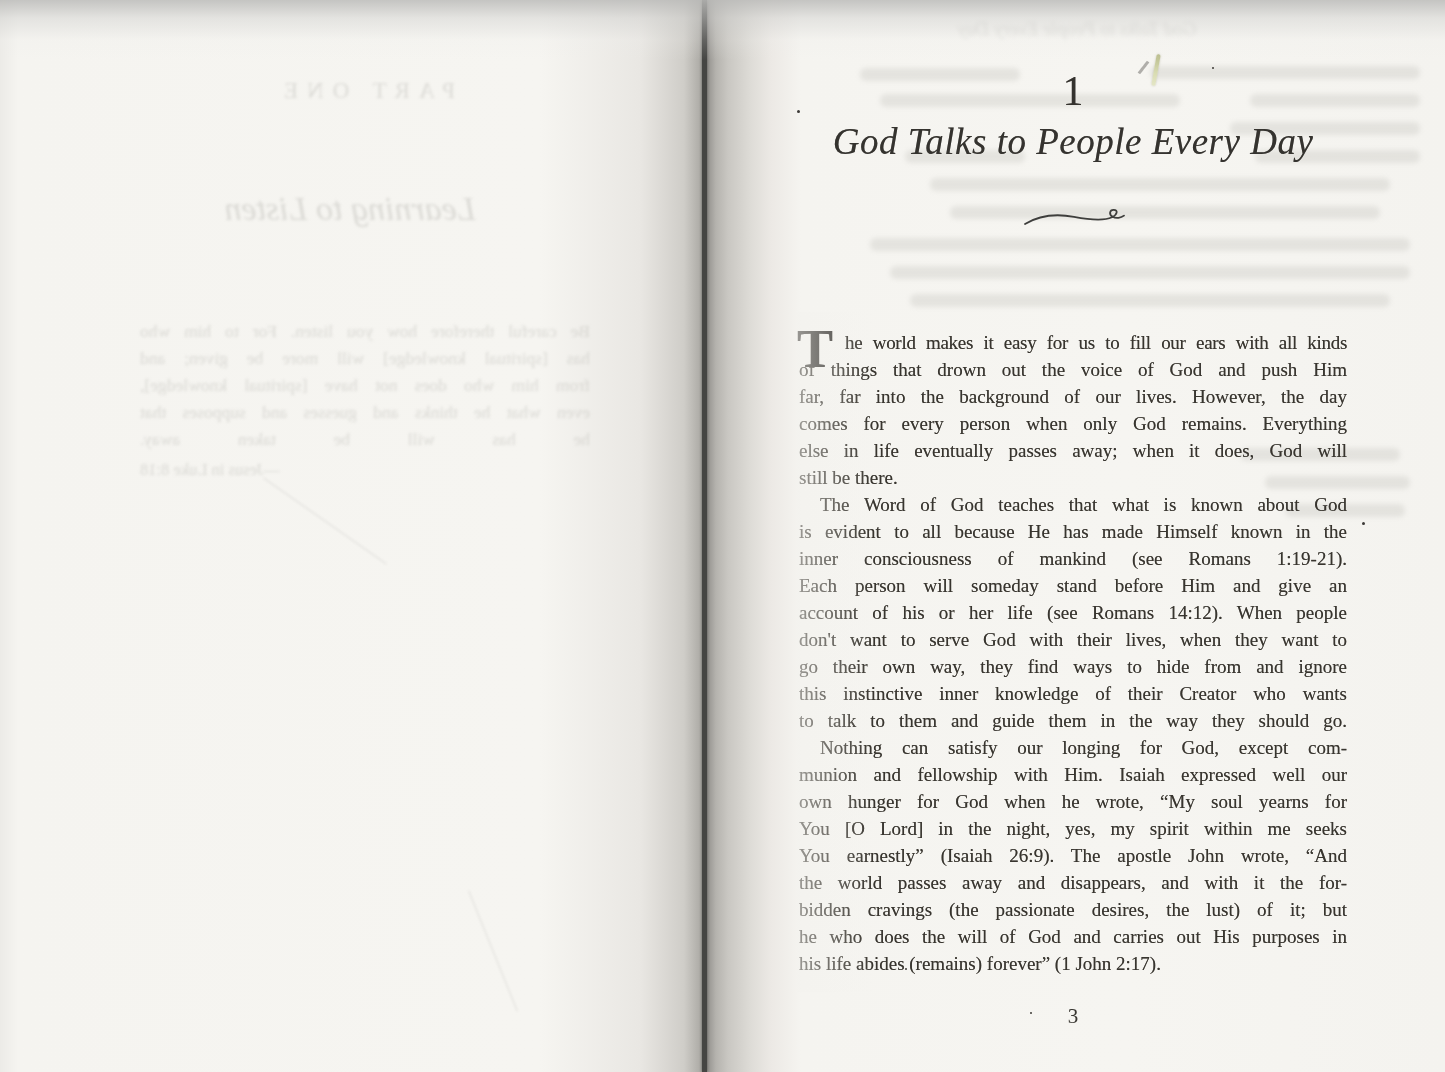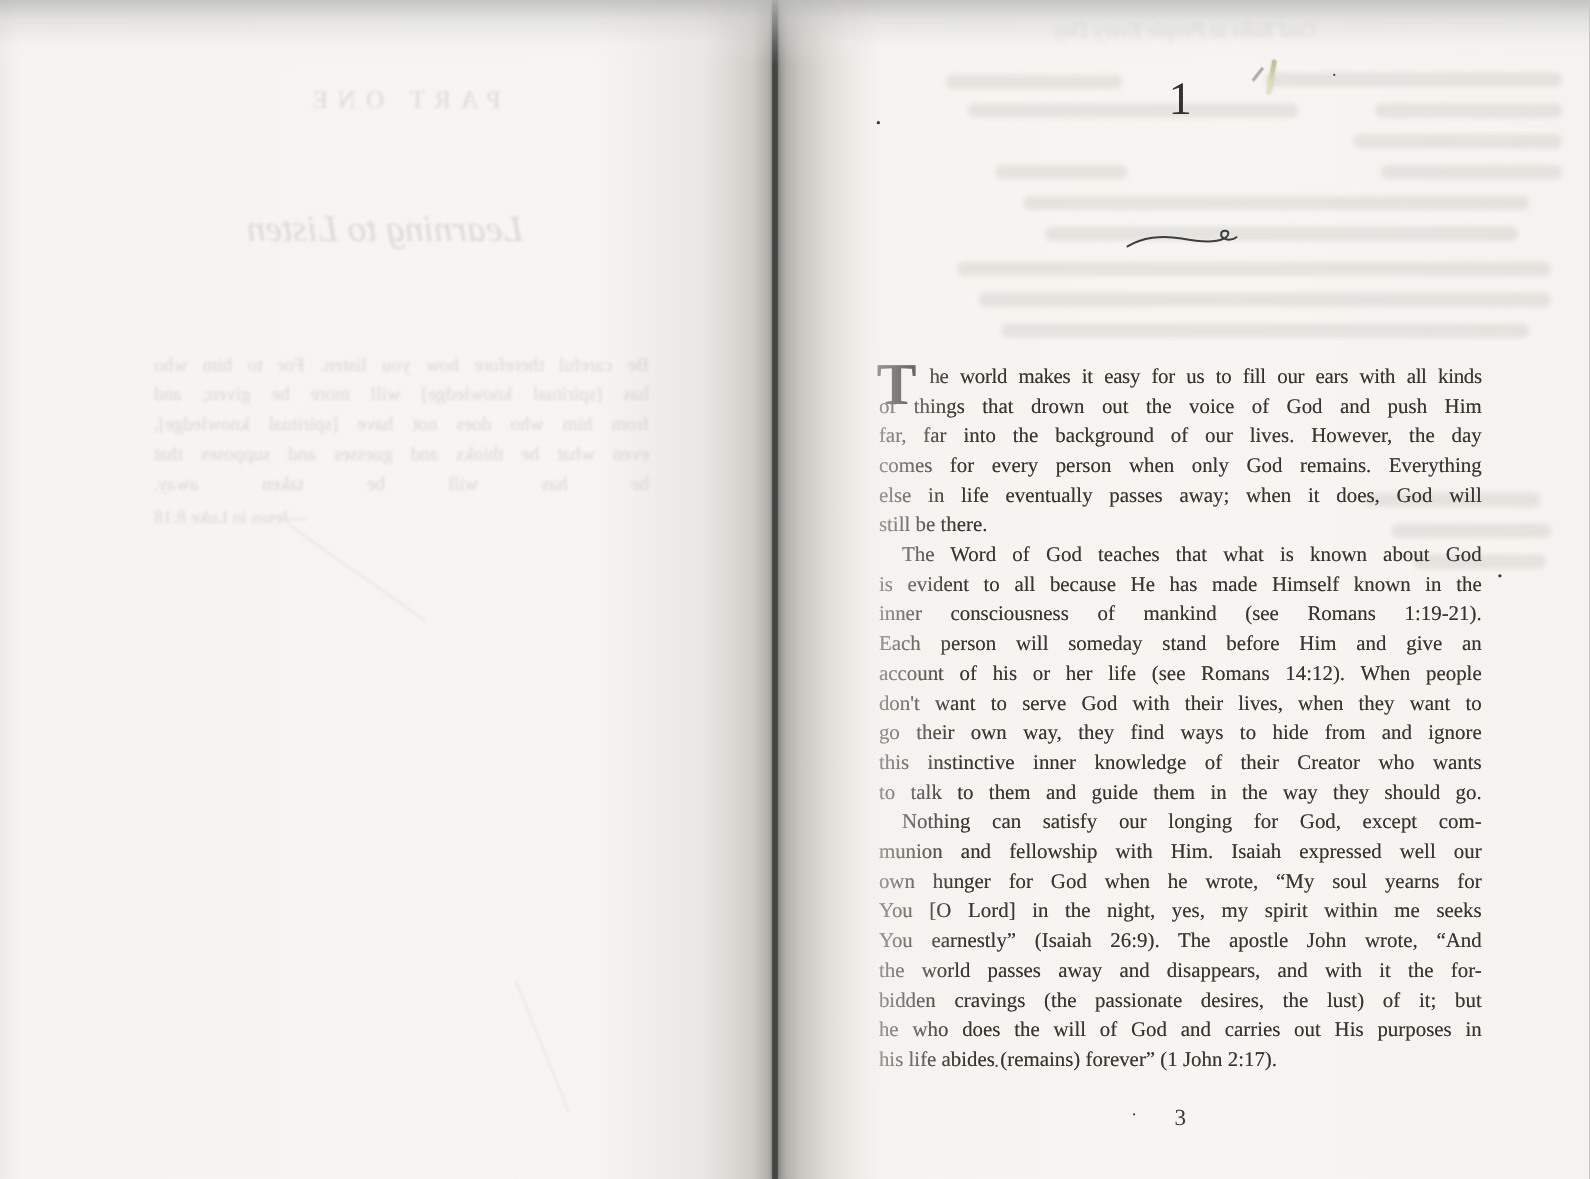--- a/index.html
+++ b/index.html
@@ -83,20 +83,21 @@
       <div class="bleed" style="top: 206px; left: 950px; width: 430px;"></div>
       <div class="bleed" style="top: 238px; left: 870px; width: 540px;"></div>
       <div class="bleed" style="top: 266px; left: 890px; width: 520px;"></div>
       <div class="bleed" style="top: 294px; left: 910px; width: 480px;"></div>
       <div class="bleed" style="top: 448px; left: 1240px; width: 160px;"></div>
       <div class="bleed" style="top: 476px; left: 1265px; width: 145px;"></div>
       <div class="bleed" style="top: 504px; left: 1285px; width: 120px;"></div>
     </div>
 
   <div class="abs chapter-number">1</div>
+  <div class="abs chapter-title">God Talks to People Every Day</div>
   <div class="abs flourish">
     <svg width="104" height="28" viewBox="0 0 104 28">
       <path d="M3,18 C16,10 34,7.5 52,10.8 C70,14.2 82,15 90,11.2 C95.5,8.6 96.2,4 91.8,3.8 C87.6,3.6 86.6,8.6 90.6,10.8 C94,12.7 99,12 102,9.6" fill="none" stroke="#3e3e3c" stroke-width="1.8" stroke-linecap="round"></path>
     </svg>
   </div>
 
   <div class="abs" id="body-text">
       <div class="para">
         <span class="dropcap">T</span>
         <div class="line withcap">he world makes it easy for us to fill our ears with all kinds</div>

